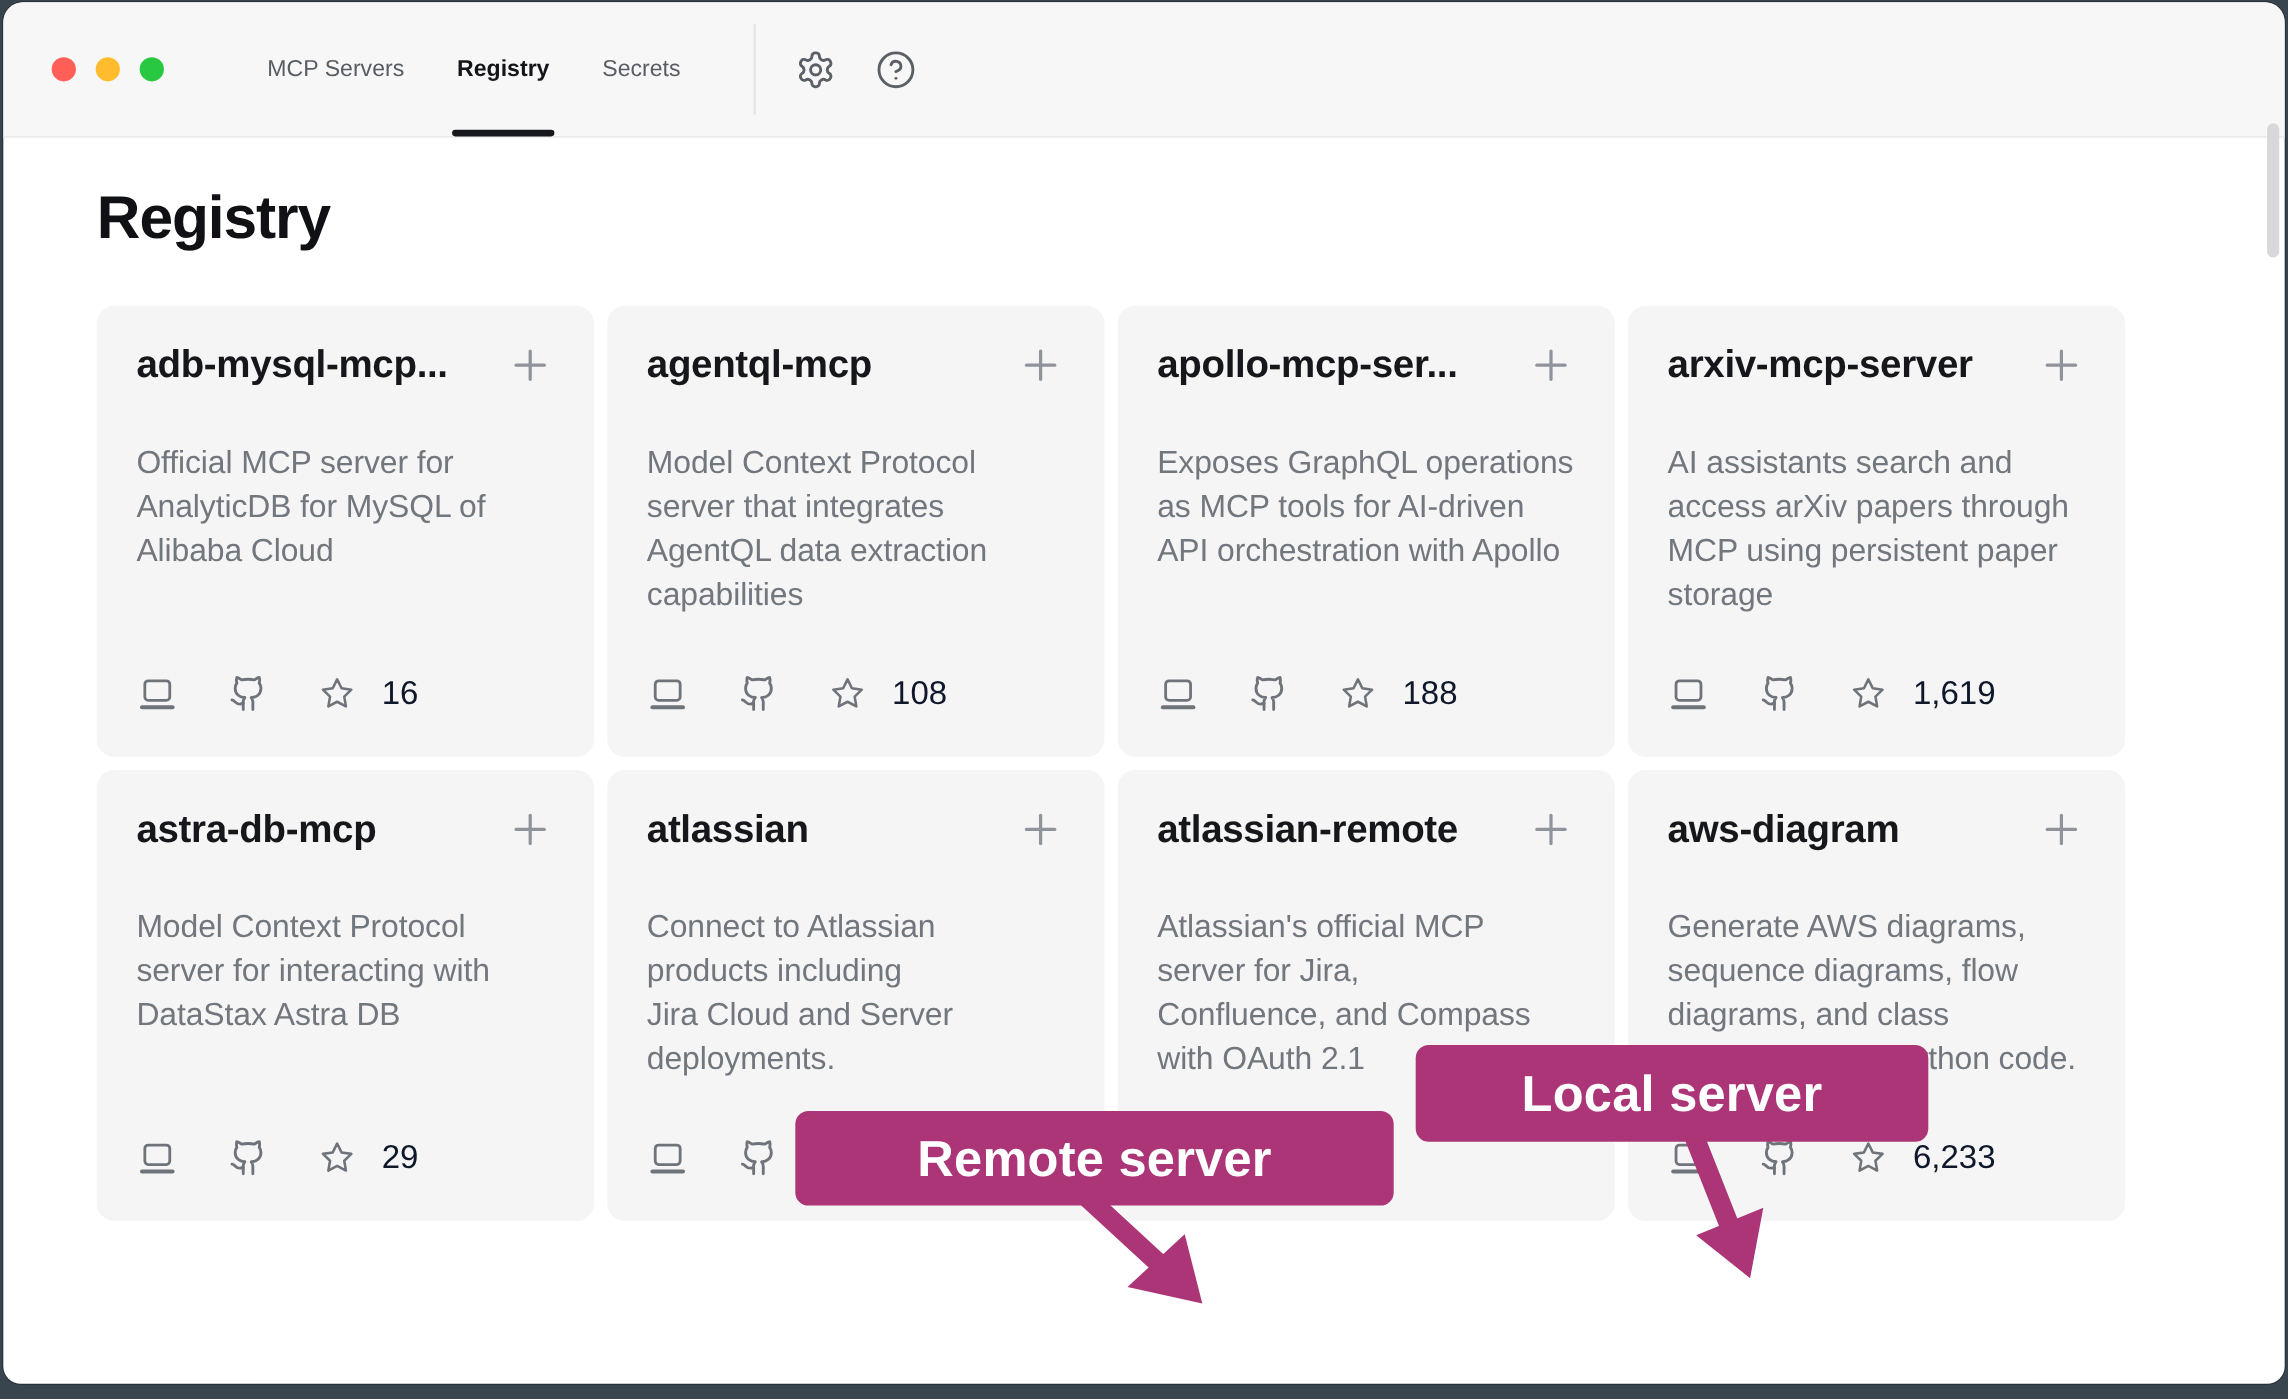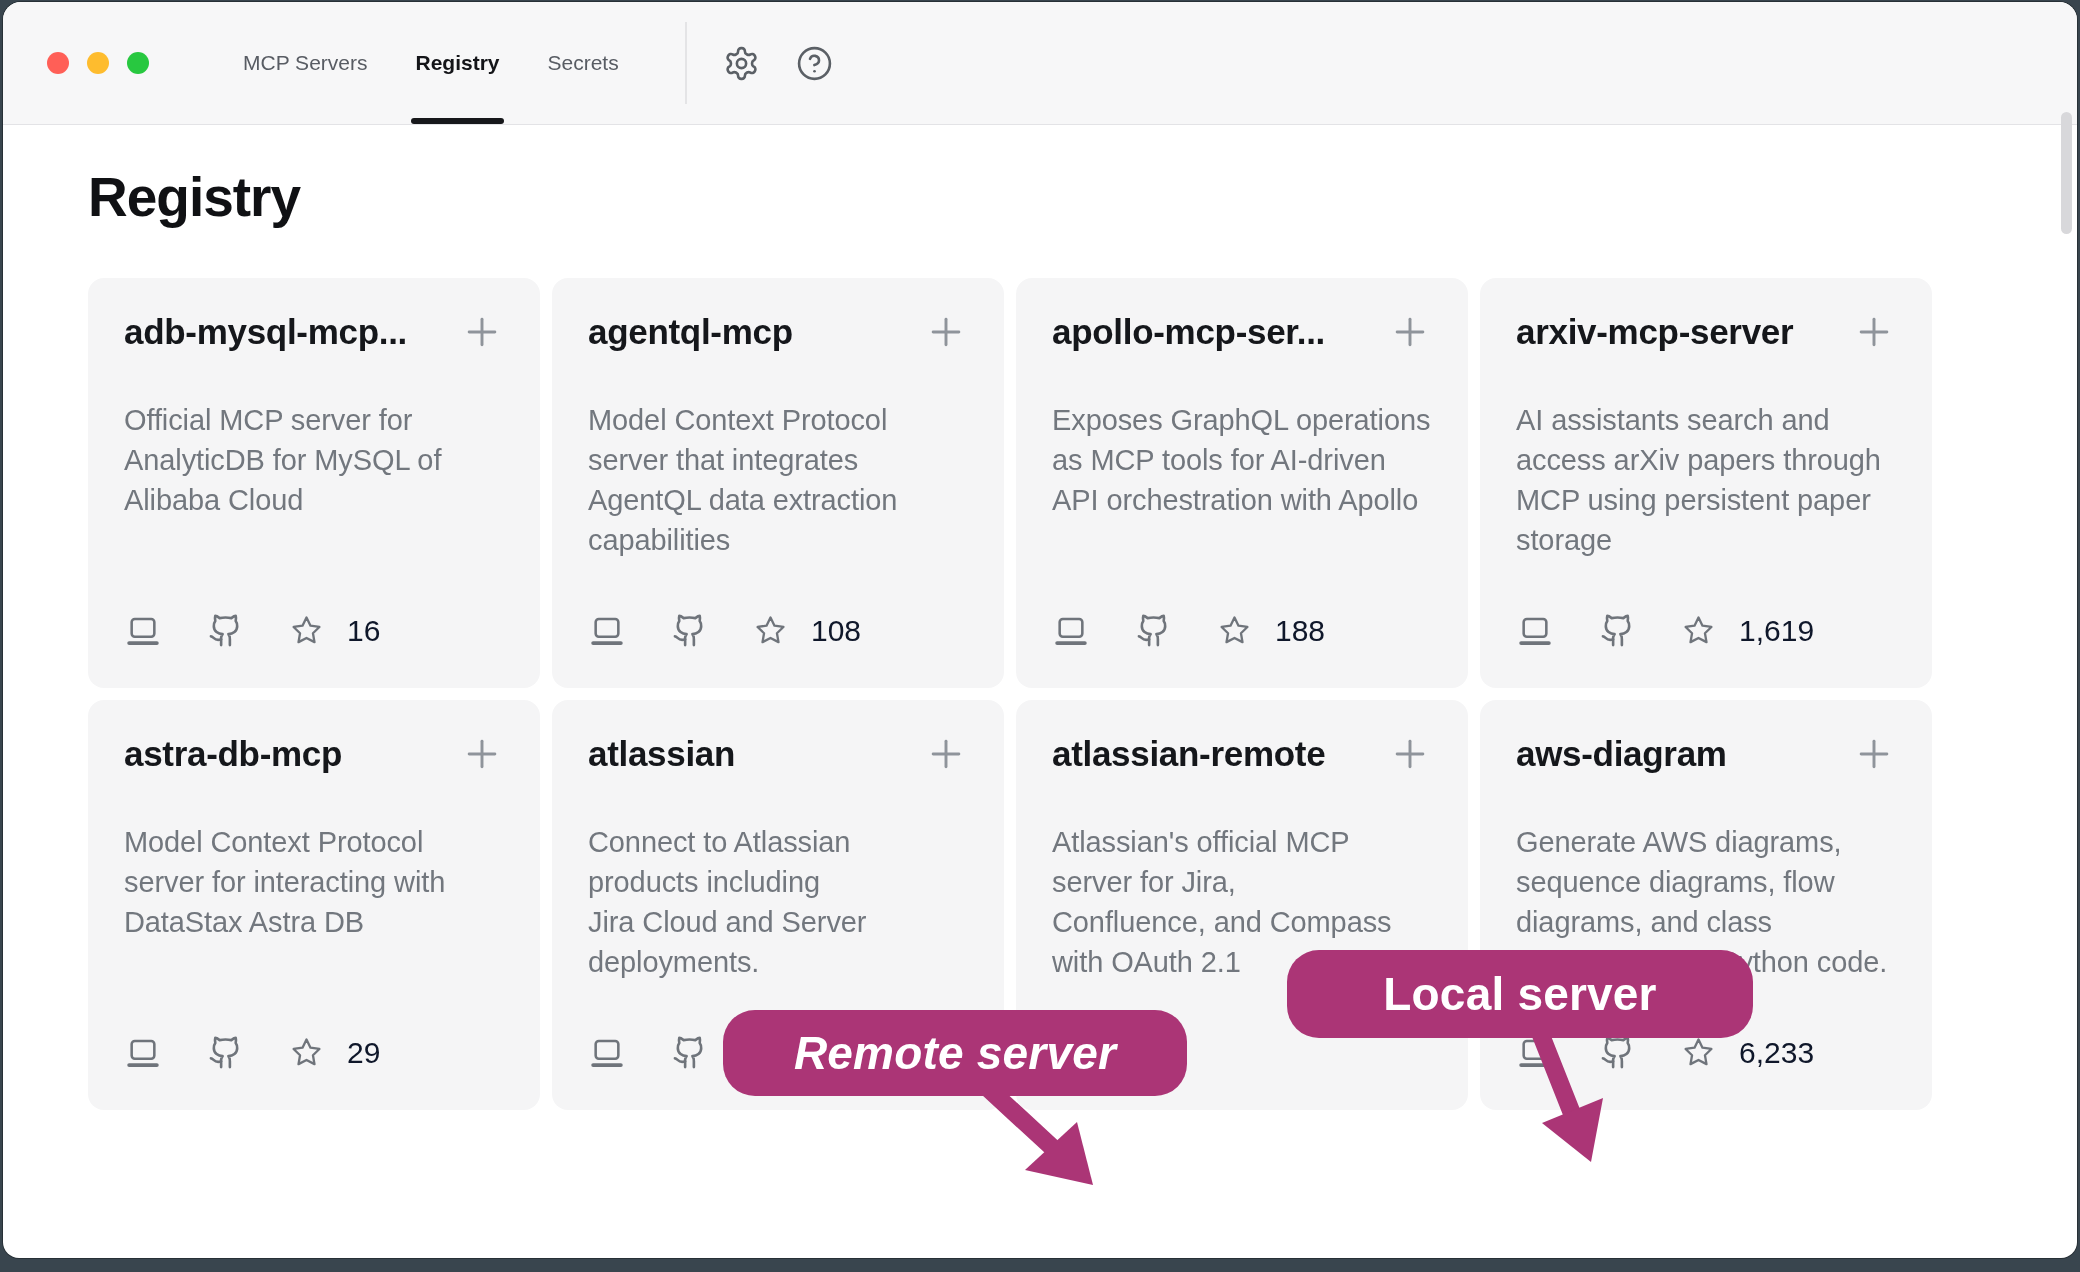--- a/index.html
+++ b/index.html
@@ -74,23 +74,23 @@
   .scroll-thumb {
     position:absolute; right:5px; top:110px; width:11px; height:122px;
     border-radius:6px; background:#d8d8db;
   }
   
   .annotations { position:absolute; left:0; top:0; width:100%; height:100%; pointer-events:none; }
   .arrows { position:absolute; left:0; top:0; width:2074px; height:1254px; color:var(--accent,#ab3576); }
   .pill {
     position:absolute; display:flex; align-items:center; justify-content:center;
     background:var(--accent,#ab3576); color:#fff; font-weight:700; font-size:46px;
-    border-radius:32px; letter-spacing:0.2px;
-  }
-  .pill-remote { left:720px; top:1008px; width:464px; height:86px;font-style:italic; }
+    border-radius:12px; letter-spacing:0.2px;
+  }
+  .pill-remote { left:720px; top:1008px; width:544px; height:86px; }
   .pill-local  { left:1284px; top:948px; width:466px; height:88px; }
 </style>
 </head>
 <body>
 
 <div class="window">
 
   <div class="titlebar">
     <div class="lights">
       <span class="light" style="background: rgb(255, 95, 87);"></span>

